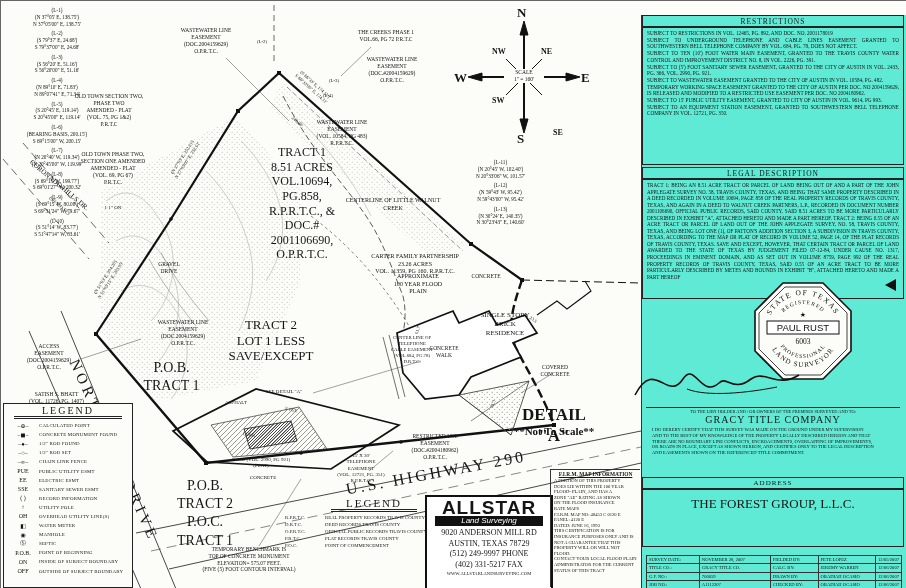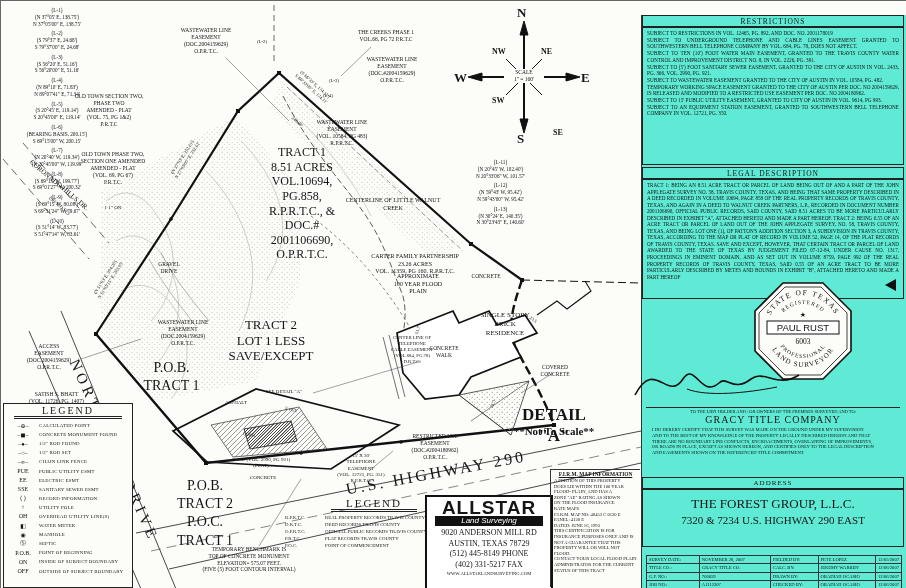--- a/index.html
+++ b/index.html
@@ -463,21 +463,21 @@
         <span class="lg2-lab">POINT OF COMMENCEMENT</span>
       </div>
       </div>
   </div>
 
   <div class="allstar">
     <div class="as-logo">ALLSTAR</div>
     <div class="as-tag">Land Surveying</div>
     <div class="as-line">9020 ANDERSON MILL RD</div>
     <div class="as-line">AUSTIN, TEXAS 78729</div>
-    <div class="as-line">(512) 445-8149 PHONE</div>
+    <div class="as-line">(512) 249-9997 PHONE</div>
     <div class="as-line">(402) 331-5217 FAX</div>
     <div class="as-web">WWW.ALLSTARLANDSURVEYING.COM</div>
   </div>
 
   <div class="firm">
     <div class="t">F.I.R.M. MAP INFORMATION</div>
     <div class="b">A PORTION OF THIS PROPERTY
 DOES LIE WITHIN THE 100 YEAR
 FLOOD- PLAIN, AND HAS A
 ZONE "AE" RATING AS SHOWN
@@ -516,21 +516,20 @@
       <div class="rtxt" style="font-size:5.1px;line-height:6.55px;">TRACT 1: BEING AN 8.51 ACRE TRACT OR PARCEL OF LAND BEING OUT OF AND A PART OF THE JOHN APPLEGATE SURVEY NO. 58, TRAVIS COUNTY, TEXAS, AND BEING THAT SAME PROPERTY DESCRIBED IN A DEED RECORDED IN VOLUME 10694, PAGE 858 OF THE REAL PROPERTY RECORDS OF TRAVIS COUNTY, TEXAS, AND AGAIN IN A DEED TO WALNUT CREEK PARTNERS, L.P., RECORDED IN DOCUMENT NUMBER 2001106690, OFFICIAL PUBLIC RECORDS, SAID COUNTY, SAID 8.51 ACRES TO BE MORE PARTICULARLY DESCRIBED IN EXHIBIT "A", ATTACHED HERETO AND MADE A PART HEREOF.  TRACT 2: BEING 0.55 OF AN ACRE TRACT OR PARCEL OF LAND OUT OF THE JOHN APPLEGATE SURVEY, NO. 58, TRAVIS COUNTY, TEXAS, AND BEING LOT ONE (1), OF PATTON'S ADDITION SECTION 3, A SUBDIVISION IN TRAVIS COUNTY, TEXAS, ACCORDING TO THE MAP OR PLAT OF RECORD IN VOLUME 52, PAGE 14, OF THE PLAT RECORDS OF TRAVIS COUNTY, TEXAS. SAVE AND EXCEPT, HOWEVER, THAT CERTAIN TRACT OR PARCEL OF LAND AWARDED TO THE STATE OF TEXAS BY JUDGEMENT FILED 07-12-84, UNDER CAUSE NO. 1317, PROCEEDINGS IN EMINENT DOMAIN, AND AS SET OUT IN VOLUME 8759, PAGE 992 OF THE REAL PROPERTY RECORDS OF TRAVIS COUNTY, TEXAS, SAID 0.55 OF AN ACRE TRACT TO BE MORE PARTICULARLY DESCRIBED BY METES AND BOUNDS IN EXHIBIT "B", ATTACHED HERETO AND MADE A PART HEREOF</div>
     </div>
 
     <div class="cert-to">TO THE LIEN HOLDER AND / OR OWNERS OF THE PREMISES SURVEYED AND TO:</div>
     <div class="cert-co">GRACY TITLE COMPANY</div>
     <div class="cert-body">I DO HEREBY CERTIFY THAT THIS SURVEY WAS MADE ON THE GROUND UNDER MY SUPERVISION AND TO THE BEST OF MY KNOWLEDGE OF THE PROPERTY LEGALLY DESCRIBED HEREON AND THAT THERE ARE NO BOUNDARY LINE CONFLICTS, ENCROACHMENTS, OVERLAPPING OF IMPROVEMENTS, OR ROADS IN PLACE, EXCEPT AS SHOWN HEREON, AND CERTIFIES ONLY TO THE LEGAL DESCRIPTION AND EASEMENTS SHOWN ON THE REFERENCED TITLE COMMITMENT.</div>
 
     <div class="rbar" style="top:462px;height:12px;font-size:7px;">ADDRESS</div>
     <div class="rbox" style="top:474px;height:58px;">
       <div class="addr-name">THE FOREST GROUP, L.L.C.</div>
-      <div class="addr-line">7320 &amp; 7234 U.S. HIGHWAY 290 EAST</div>
     </div>
 
     <table class="stbl">
       <tbody>
 
       <tr>
           <td style="width:52px;">SURVEY DATE:</td>
           <td style="width:72px;">NOVEMBER 28, 2007</td>
           <td style="width:46px;">FIELDED BY:</td>
           <td style="width:56px;">PETE LOPEZ</td>

